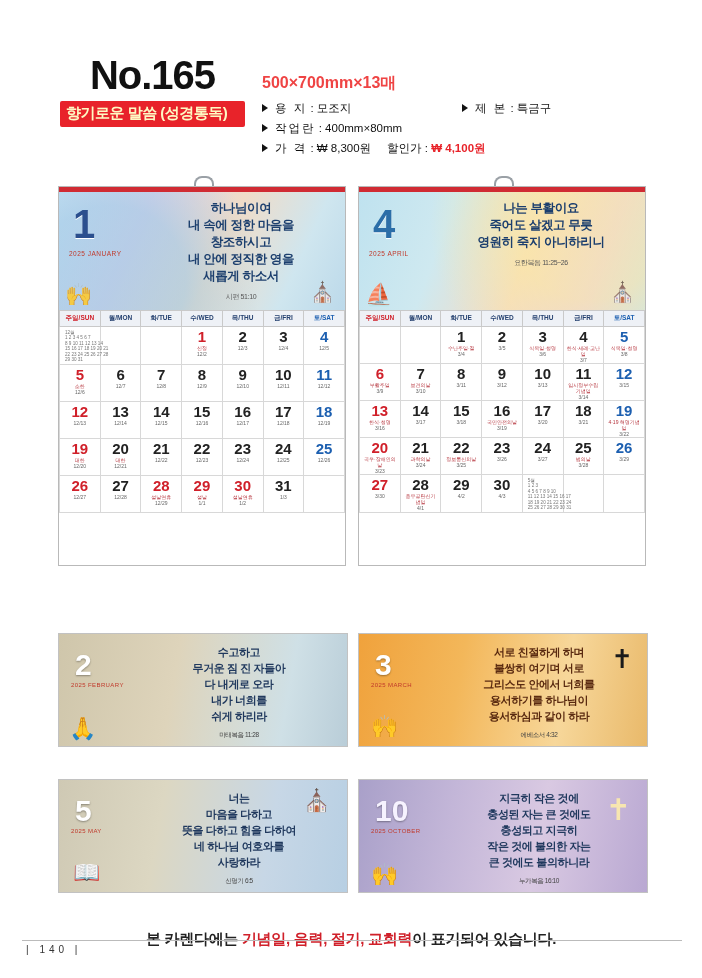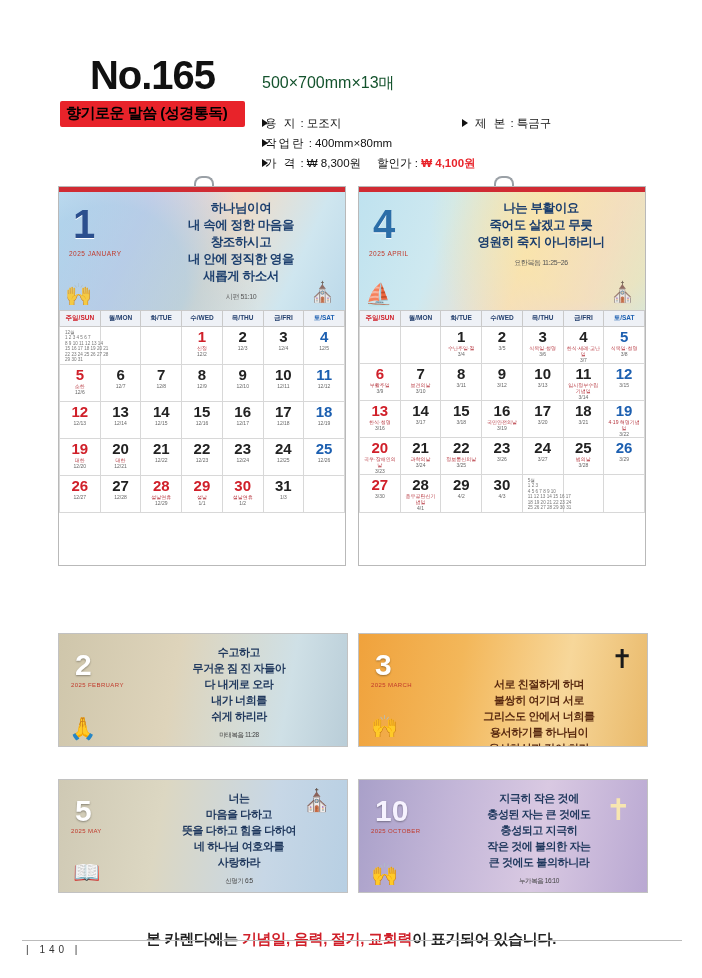--- a/index.html
+++ b/index.html
@@ -13,30 +13,30 @@
   }
   
   #header{position:absolute;left:0;top:15px;width:624px;height:160px;}
   #title-block{position:absolute;left:60px;top:38px;width:185px;text-align:center;}
   #product-code{
     font-size:40px;font-weight:bold;letter-spacing:-1px;line-height:44px;
     color:#111;
   }
   #title-ribbon{
     margin-top:4px;
-    background:#e8232a;color:#000000;
+    background:#e8232a;color:#fef9c3;
     font-size:15px;font-weight:bold;
     padding:3px 18px 4px 6px;
     border-radius:2px;
     letter-spacing:-0.5px;
     white-space:nowrap;
   }
   #spec-block{position:absolute;left:262px;top:58px;width:420px;}
-  #spec-size{font-size:16px;font-weight:normal;letter-spacing:0px;margin-bottom:21px;color:#14532d;}
-  .spec-row{font-size:11.5px;line-height:17px;color:#111;position:relative;padding-left:3px;margin-bottom:3px;}
+  #spec-size{font-size:16px;font-weight:bold;letter-spacing:0px;margin-bottom:6px;color:#ef4444;}
+  .spec-row{font-size:11.5px;line-height:17px;color:#111;position:relative;padding-left:13px;margin-bottom:3px;}
   .spec-row .tri{position:absolute;left:0;top:4px;width:0;height:0;
     border-left:6px solid #111;border-top:4px solid transparent;border-bottom:4px solid transparent;}
   .spec-row .lbl{letter-spacing:2px;}
   .spec-col2{position:absolute;left:200px;top:0;padding-left:13px;}
   .spec-col2 .tri{position:absolute;left:0;top:4px;width:0;height:0;
     border-left:6px solid #111;border-top:4px solid transparent;border-bottom:4px solid transparent;}
   .red{color:#e8232a;font-weight:bold;}
 
   
   .sheet{position:absolute;width:288px;height:380px;}
@@ -92,21 +92,21 @@
   .b-feb{background:linear-gradient(100deg,#cfc6ab 0%,#ded4bb 40%,#cfe0e6 78%,#b9cdd8 100%);}
   .b-mar{background:linear-gradient(100deg,#f0a23c 0%,#f3b75a 35%,#f7d79a 70%,#e9b96a 100%);}
   .b-may{background:linear-gradient(100deg,#cfc9b4 0%,#dcd7c2 35%,#c7d7e6 72%,#b7cfe3 100%);}
   .b-oct{background:linear-gradient(100deg,#a9a0c9 0%,#c3b6d8 32%,#d9c9e2 62%,#b9a8d2 100%);}
   .b-num{position:absolute;left:16px;top:14px;font-size:30px;font-weight:bold;color:#fff;
     text-shadow:0 1px 2px rgba(0,0,0,.35);}
   .b-num.dark{color:#f6f2ff;}
   .b-year{position:absolute;left:12px;top:48px;font-size:6px;color:#c0392b;letter-spacing:.4px;}
   .b-verse{position:absolute;right:10px;top:10px;width:196px;text-align:center;
     font-size:11px;line-height:16px;font-weight:bold;color:#20395e;letter-spacing:-.4px;}
-  .b-verse.on-orange{color:#5a2a10;margin-top:32px;}
+  .b-verse.on-orange{color:#5a2a10;}
   .b-ref{font-size:6.5px;color:#444;margin-top:3px;font-weight:normal;}
   .b-deco{position:absolute;font-size:22px;}
 
   
   #footer-note{position:absolute;left:0;top:930px;width:702px;text-align:center;
     font-size:15px;color:#d0202a;font-weight:bold;letter-spacing:-.3px;}
   #footer-note .blk{color:#222;}
   #page-number{position:absolute;left:26px;top:944px;font-size:10px;color:#333;letter-spacing:4px;}
   #footer-rule{position:absolute;left:22px;top:940px;width:660px;height:1px;background:#bbb;}
 </style>

